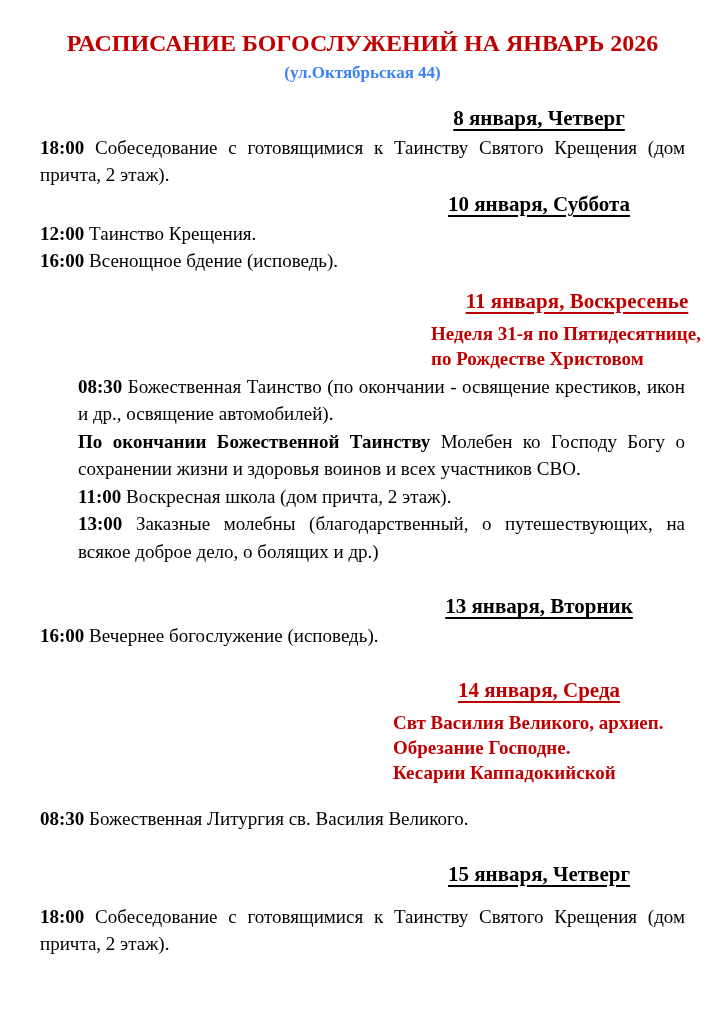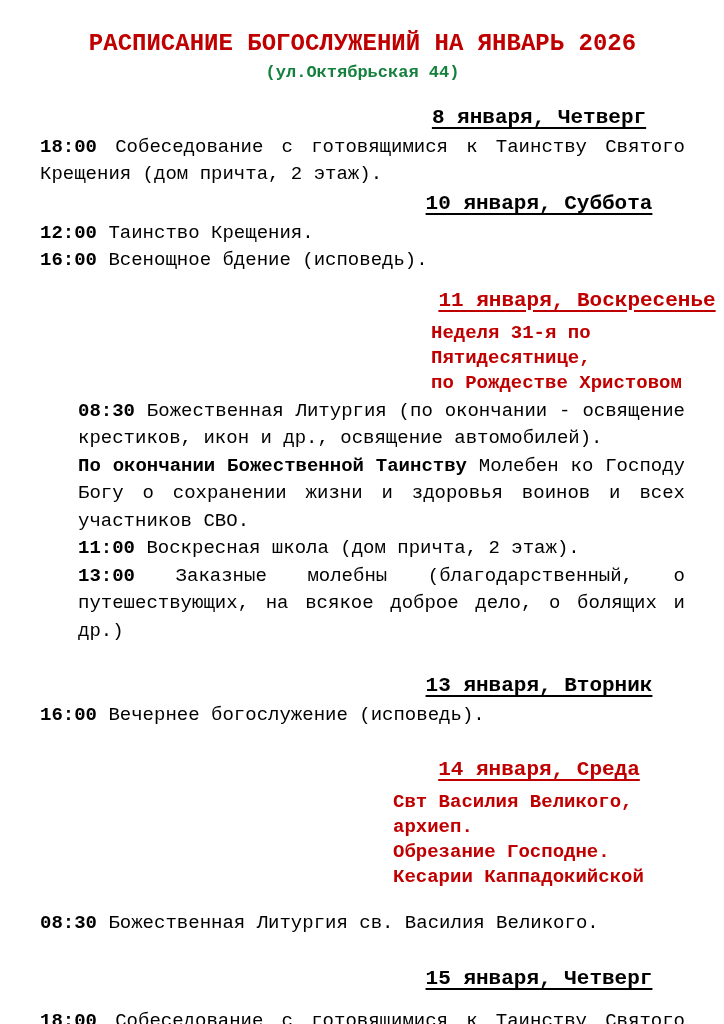--- a/index.html
+++ b/index.html
@@ -6,21 +6,21 @@
   * { box-sizing: border-box; }
   html, body { margin: 0; padding: 0; background: #ffffff; }
   .page {
     position: relative;
     width: 724px;
     height: 1024px;
     margin: 0 auto;
     background: #ffffff;
     padding: 30px 39px 0 40px;
     overflow: hidden;
-    font-family: Liberation Mono, monospace;
+    font-family: Liberation Serif, serif;
     color: #000;
   }
 
   
   header { text-align: center; margin: 0 0 21px 0; }
   .doc-title {
     margin: 0 0 5px 0;
     font-size: 24px;
     line-height: 1.15;
     font-weight: bold;
@@ -30,21 +30,21 @@
     margin: 0 0 4px 0;
     font-size: 17.5px;
     line-height: 1.2;
     font-weight: bold;
     color: var(--red);
   }
   .doc-address {
     font-size: 17px;
     line-height: 1.2;
     font-weight: bold;
-    color: #15803d;
+    color: #3b82f6;
   }
 
   
   #sections section { margin-top: 28px; }
   #sections section:nth-of-type(1) { margin-top: 22px; }
   #sections section:nth-of-type(2) { margin-top: 2px; }
   #sections section:nth-of-type(3) { margin-top: 13px; margin-left: 38px; }
   #sections section:nth-of-type(5) .entries { margin-top: 20px; }
   #sections section:nth-of-type(6) .entries { margin-top: 15px; }
 
@@ -111,21 +111,21 @@
 
   <section class="section">
     <div class="day-block">
       <h3 class="day-heading red">11 января, Воскресенье</h3>
       <div class="subtitles">
             <div class="subtitle">Неделя 31-я по Пятидесятнице,</div>
             <div class="subtitle">по Рождестве Христовом</div>
           </div>
     </div>
     <div class="entries">
-          <p class="entry"><b class="lead">08:30</b><span> Божественная Литургия (по окончании - освящение крестиков, икон и др., освящение автомобилей).</span></p>
+          <p class="entry"><b class="lead">08:30</b><span> Божественная Таинство (по окончании - освящение крестиков, икон и др., освящение автомобилей).</span></p>
           <p class="entry"><b class="lead">По окончании Божественной Таинству</b><span> Молебен ко Господу Богу о сохранении жизни и здоровья воинов и всех участников СВО.</span></p>
           <p class="entry"><b class="lead">11:00</b><span> Воскресная школа (дом причта, 2 этаж).</span></p>
           <p class="entry"><b class="lead">13:00</b><span> Заказные молебны (благодарственный, о путешествующих, на всякое доброе дело, о болящих и др.)</span></p>
         </div>
   </section>
 
   <section class="section">
     <div class="day-block">
       <h3 class="day-heading">13 января, Вторник</h3>
 

